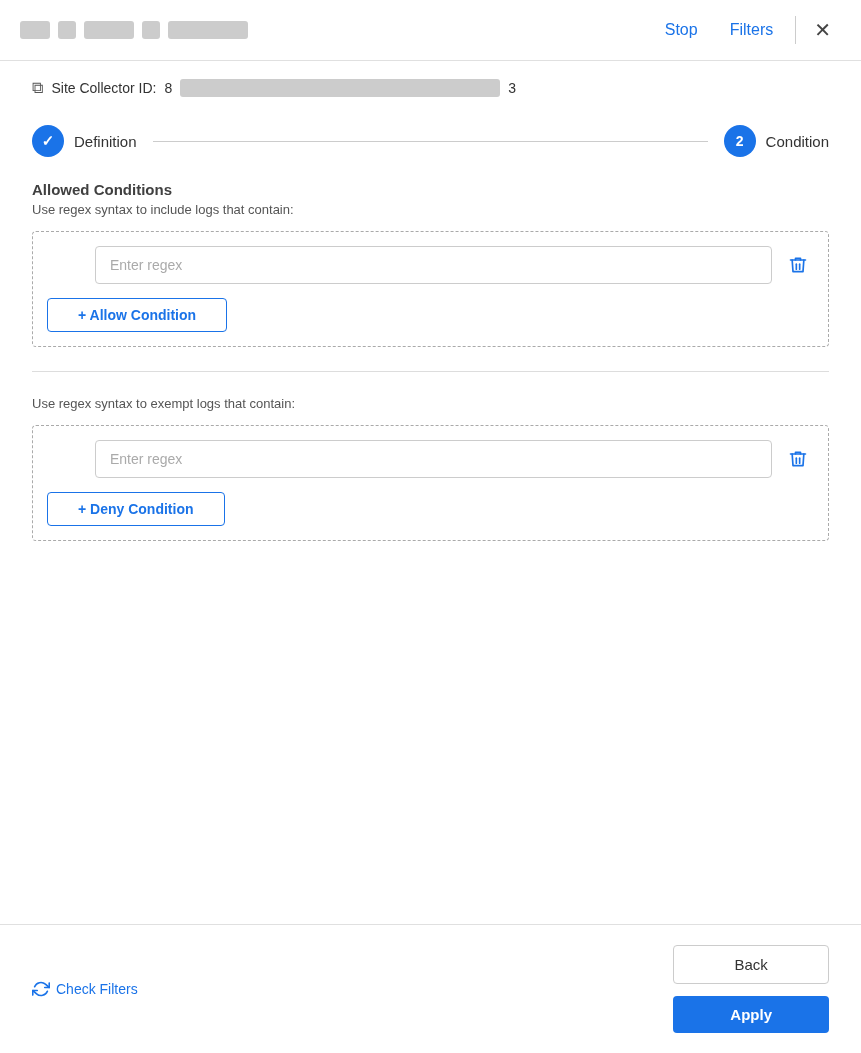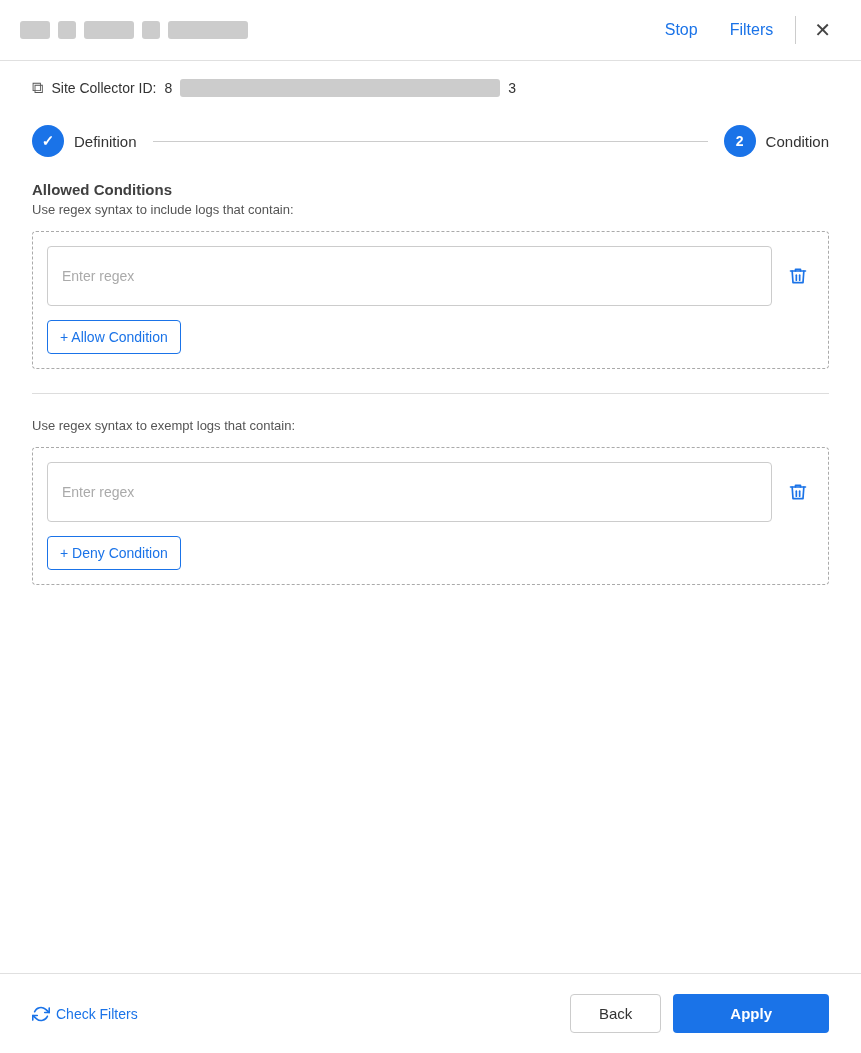--- a/index.html
+++ b/index.html
@@ -145,47 +145,48 @@
     }
     .condition-row {
       display: flex;
       align-items: center;
       gap: 10px;
     }
     .regex-input {
       flex: 1;
       border: 1px solid #ccc;
       border-radius: 4px;
-      padding: 21px 14px;
+      padding: 10px 14px;
       font-size: 14px;
       color: #333;
       outline: none;
+      margin-left: 48px;
     }
     .regex-input::placeholder {
       color: #aaa;
     }
     .trash-btn {
       background: none;
       border: none;
       cursor: pointer;
       color: #1a73e8;
       font-size: 20px;
       padding: 4px 6px;
       display: flex;
       align-items: center;
     }
 
     .add-condition-btn {
       background: #fff;
       border: 1.5px solid #1a73e8;
       color: #1a73e8;
       border-radius: 4px;
-      padding: 8px 12px;
-      font-size: 14px;
-      font-weight: 400;
+      padding: 8px 30px;
+      font-size: 14px;
+      font-weight: 700;
       cursor: pointer;
       display: flex;
       align-items: center;
       gap: 6px;
       margin-top: 14px;
     }
 
     .section-divider {
       border: none;
       border-top: 1px solid #ddd;
@@ -212,20 +213,21 @@
       color: #1a73e8;
       font-size: 14px;
       font-weight: 500;
       display: flex;
       align-items: center;
       gap: 6px;
     }
     .footer-right {
       display: flex;
       gap: 12px;
+      flex-direction: column;
     }
     .back-btn {
       background: #fff;
       border: 1.5px solid #ccc;
       border-radius: 4px;
       padding: 10px 28px;
       font-size: 15px;
       cursor: pointer;
       color: #333;
       font-weight: 500;

